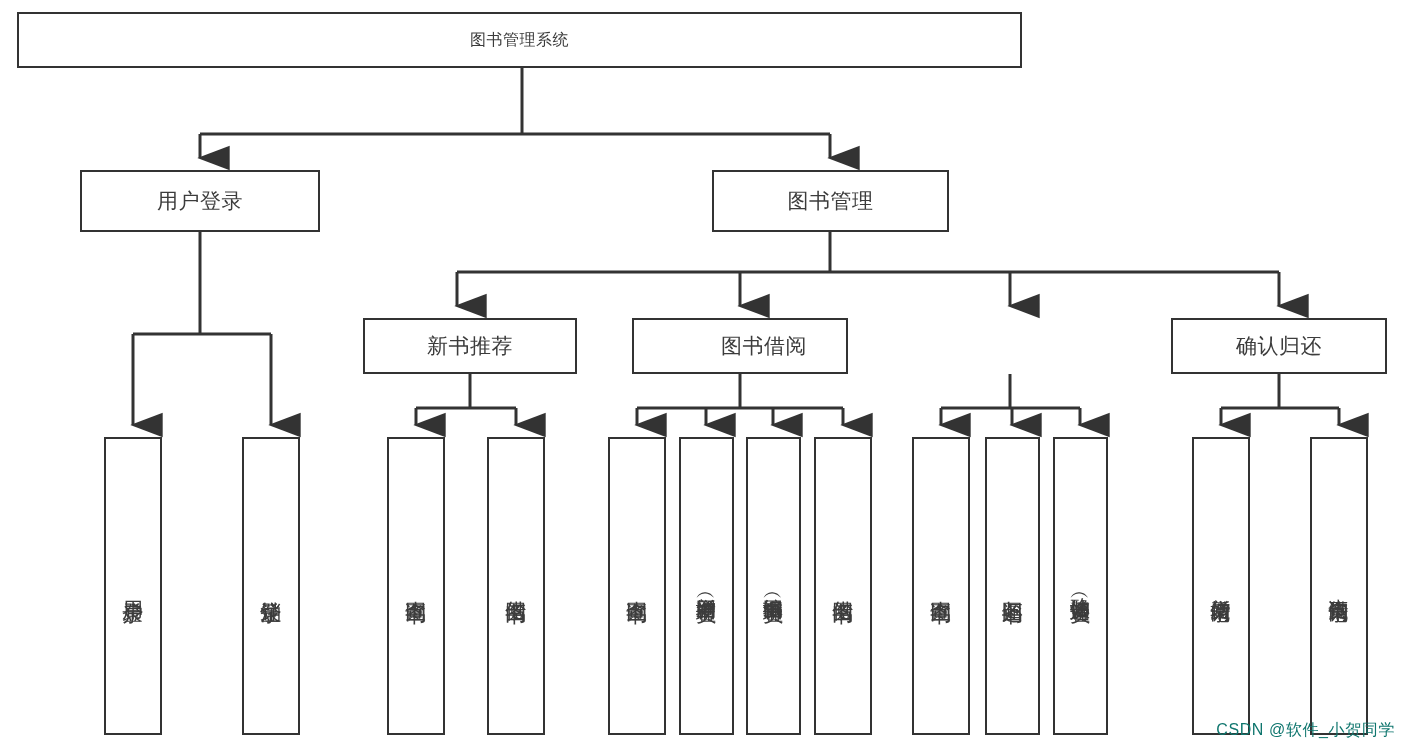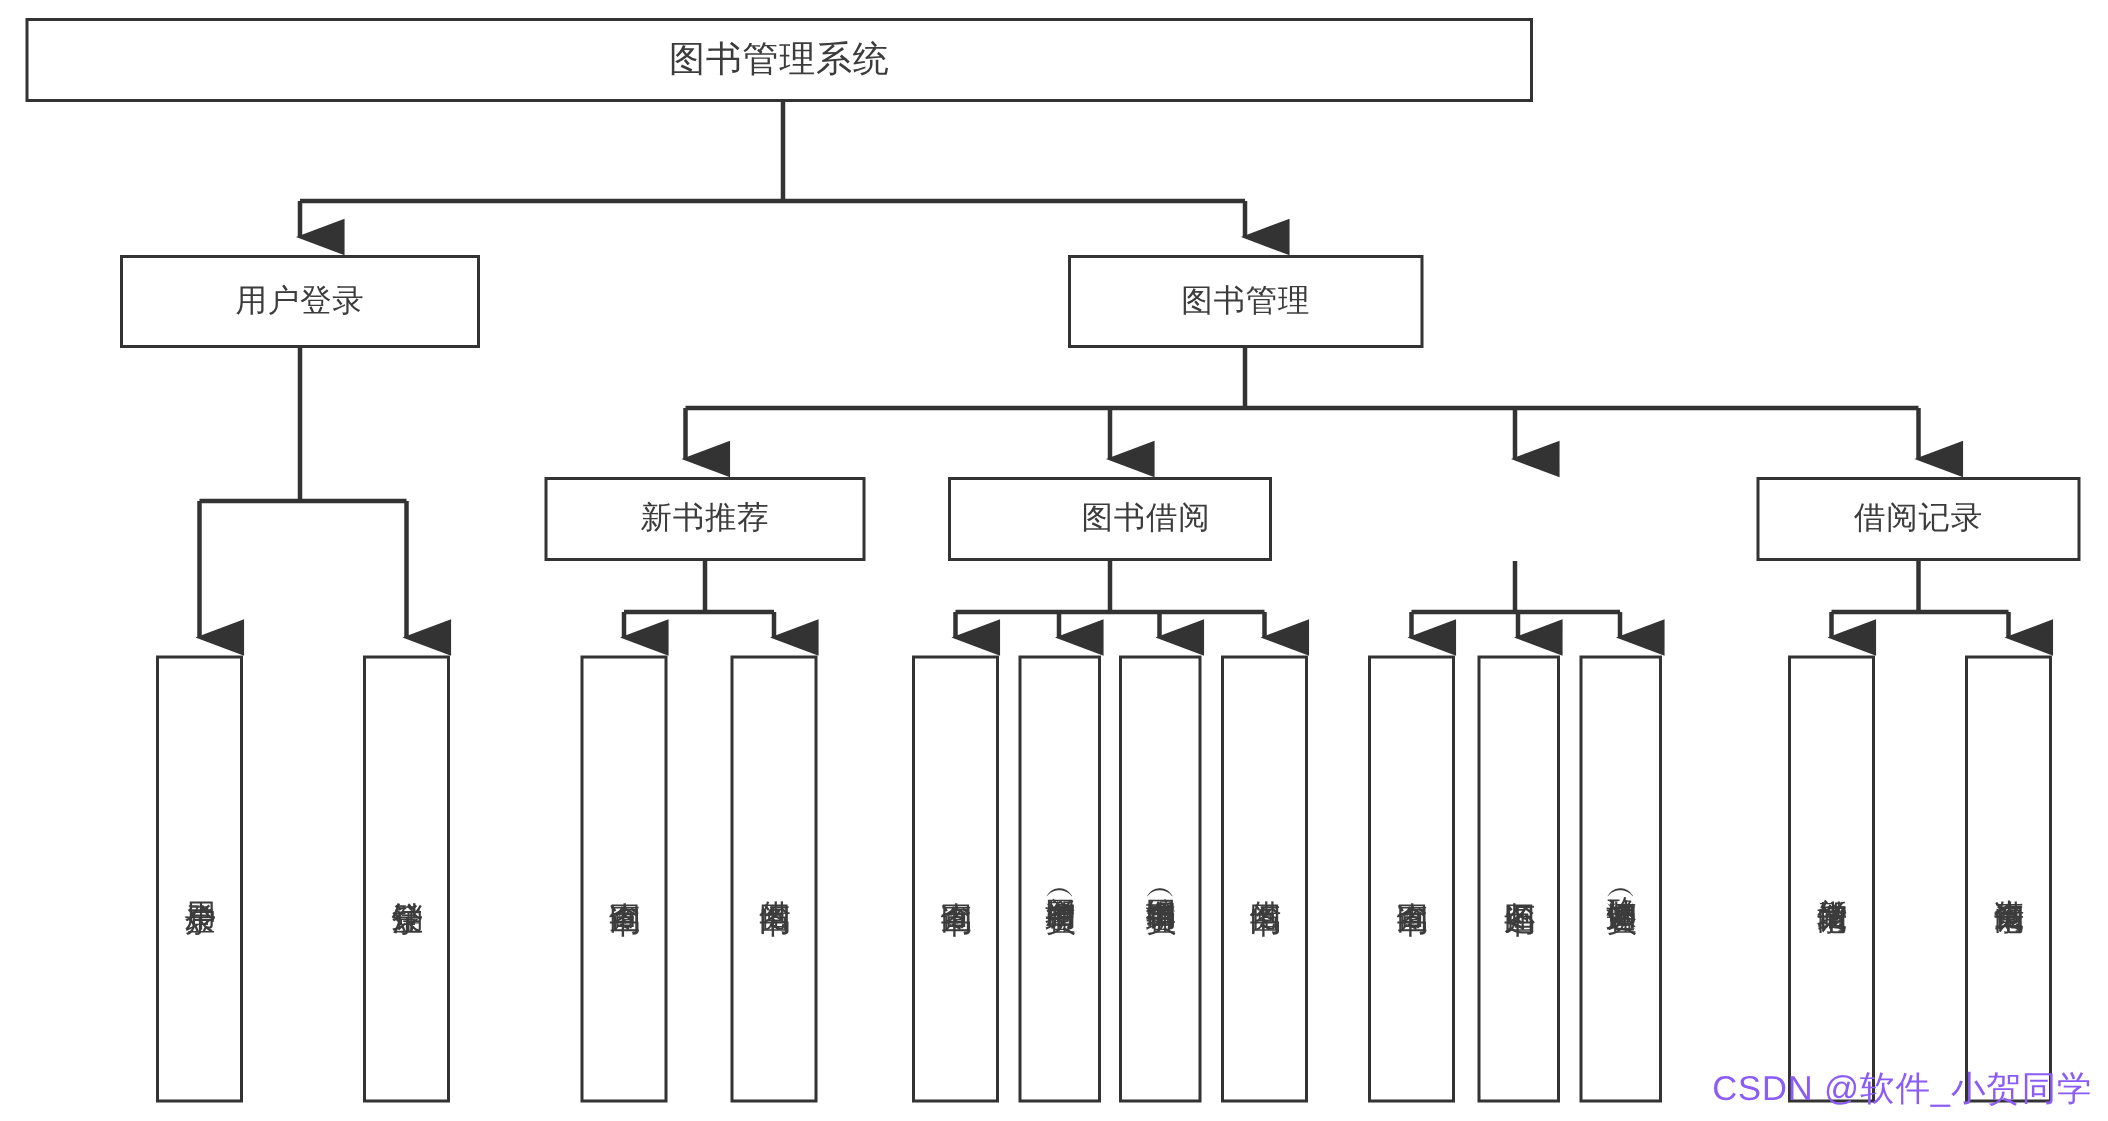--- a/index.html
+++ b/index.html
@@ -3,28 +3,28 @@
 <meta charset="utf-8">
 <style>
   html,body{margin:0;padding:0;background:#ffffff;}
   body{font-family:"Liberation Sans","DejaVu Sans",sans-serif;}
   #stage{position:relative;width:1405px;height:747px;background:#ffffff;overflow:hidden;}
   #wires{position:absolute;left:0;top:0;width:1405px;height:747px;}
   .node{position:absolute;box-sizing:border-box;background:#ffffff;
         border:2.5px solid #333333;display:flex;align-items:center;justify-content:center;}
   .node-label{color:#3c3c3c;font-size:21px;line-height:1.28;letter-spacing:.5px;
               white-space:nowrap;text-align:center;}
-  .node.root .node-label{font-size:24px;}
+  .node.root .node-label{font-size:16px;}
   .node.leaf{border-width:2.5px;}
   .node.leaf .node-label{writing-mode:vertical-rl;text-orientation:upright;
               font-size:21px;line-height:1.30;letter-spacing:1px;white-space:nowrap;}
   .leaf-inner{position:absolute;left:0;right:0;top:0;bottom:0;
               display:flex;align-items:center;justify-content:center;overflow:hidden;}
   .node.leaf.tall .node-label{font-size:20px;}
-  #watermark{position:absolute;right:10px;bottom:6px;color:#8b5cf6;font-size:23px;
+  #watermark{position:absolute;right:10px;bottom:6px;color:#0f766e;font-size:16px;
              letter-spacing:.6px;white-space:nowrap;text-align:right;}
 </style>
 </head>
 <body>
 
 <div id="stage">
 
   <svg id="wires" viewBox="0 0 1405 747" xmlns="http://www.w3.org/2000/svg">
     <defs>
       <marker id="arrow" viewBox="0 0 10 12" refX="5" refY="11" markerWidth="9" markerHeight="11" orient="auto-start-reverse">
@@ -86,21 +86,21 @@
     <span class="node-label">图书管理</span>
   </div>
 
   <div class="node" style="left:363px;top:318px;width:214px;height:56px;">
     <span class="node-label">新书推荐</span>
   </div>
   <div class="node" style="left:632px;top:318px;width:216px;height:56px;padding-left:48px;">
     <span class="node-label">图书借阅</span>
   </div>
   <div class="node" style="left:1171px;top:318px;width:216px;height:56px;">
-    <span class="node-label">借阅记录</span>
+    <span class="node-label">确认归还</span>
   </div>
 
   <div class="node leaf" style="left:104px;top:437px;width:58px;height:298px;">
     <div class="leaf-inner">
       <span class="node-label">用户登录</span>
     </div>
   </div>
   <div class="node leaf" style="left:242px;top:437px;width:58px;height:298px;">
     <div class="leaf-inner">
       <span class="node-label">注销登录</span>

